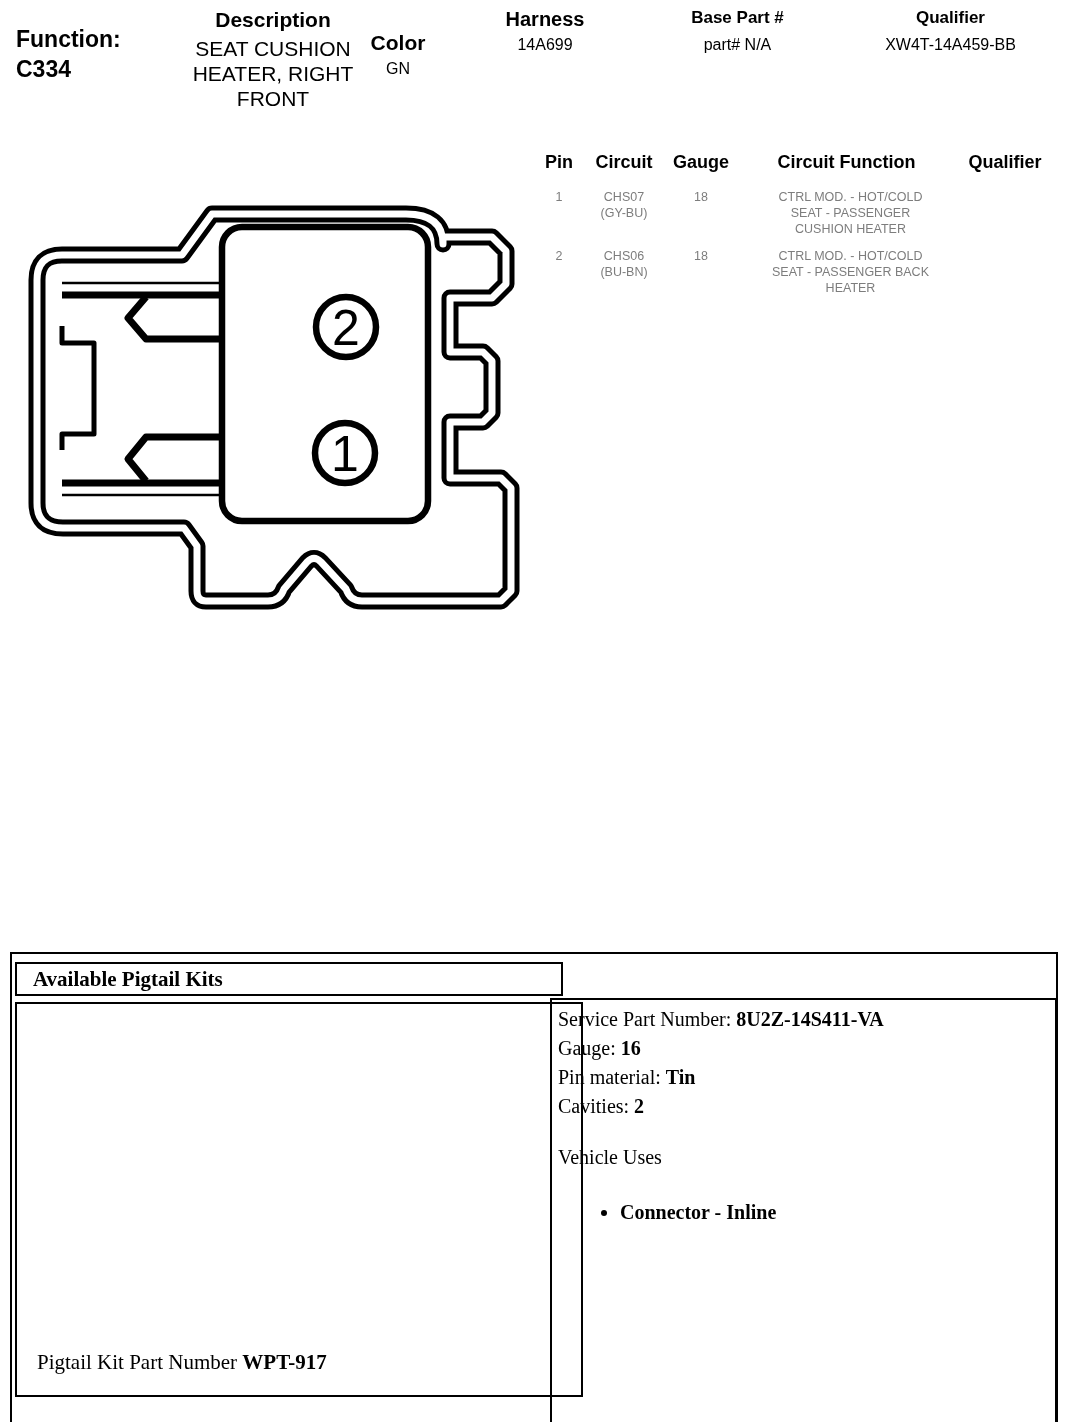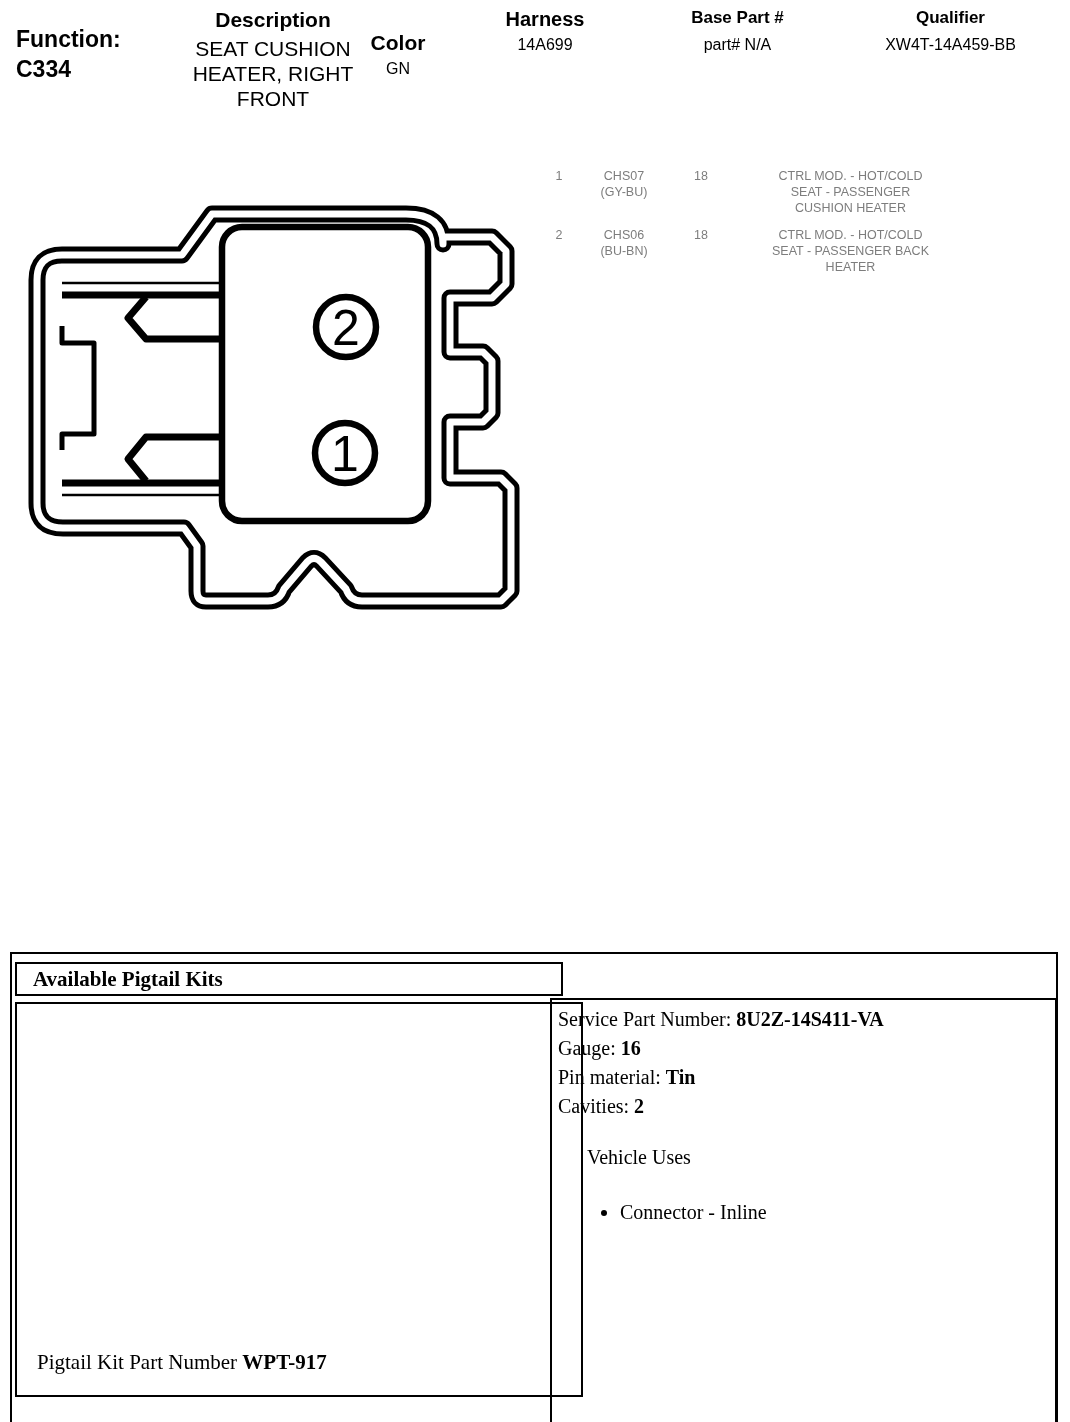--- a/index.html
+++ b/index.html
@@ -61,22 +61,22 @@
     padding: 20px;
     display: flex; align-items: flex-end;
     font-size: 21px;
   }
   #pigtail-right-cell {
     left: 538px; top: 44px; width: 491px; height: 430px;
     border: 2px solid #000;
     padding: 5px 6px;
     font-size: 20px; line-height: 29px;
   }
-  #vehicle-uses-label { margin-top: 22px; margin-left: 29px; }
-  #vehicle-uses-list { margin: 26px 0 0 0; padding-left: 62px; }
+  #vehicle-uses-label { margin-top: 22px; }
+  #vehicle-uses-list { margin: 26px 0 0 0; padding-left: 62px; font-weight: bold; }
   #vehicle-uses-list li { list-style-type: disc; }
 </style>
 </head>
 <body>
 
 <div class="abs sans" id="connector-title">
   <div>Function:</div>
   <div>C334</div>
 </div>
 
@@ -91,20 +91,27 @@
 <div class="abs b center" id="harness-head">Harness</div>
 <div class="abs center" id="harness-value">14A699</div>
 
 <div class="abs b center" id="basepart-head">Base Part #</div>
 <div class="abs center" id="basepart-value">part# N/A</div>
 
 <div class="abs b center" id="hardshell-head">Qualifier</div>
 <div class="abs center" id="hardshell-value">XW4T-14A459-BB</div>
 
 <div class="abs" id="pin-table">
+  <div class="ptable-row ptable-head">
+    <div>Pin</div>
+    <div>Circuit</div>
+    <div>Gauge</div>
+    <div>Circuit Function</div>
+    <div>Qualifier</div>
+  </div>
   <div class="ptable-row ptable-body row-1">
     <div class="c-pin">1</div>
     <div class="c-circuit pre">CHS07
 (GY-BU)</div>
     <div class="c-gauge">18</div>
     <div class="c-func pre">CTRL MOD. - HOT/COLD
 SEAT - PASSENGER
 CUSHION HEATER</div>
     <div class="c-qual"></div>
   </div>

